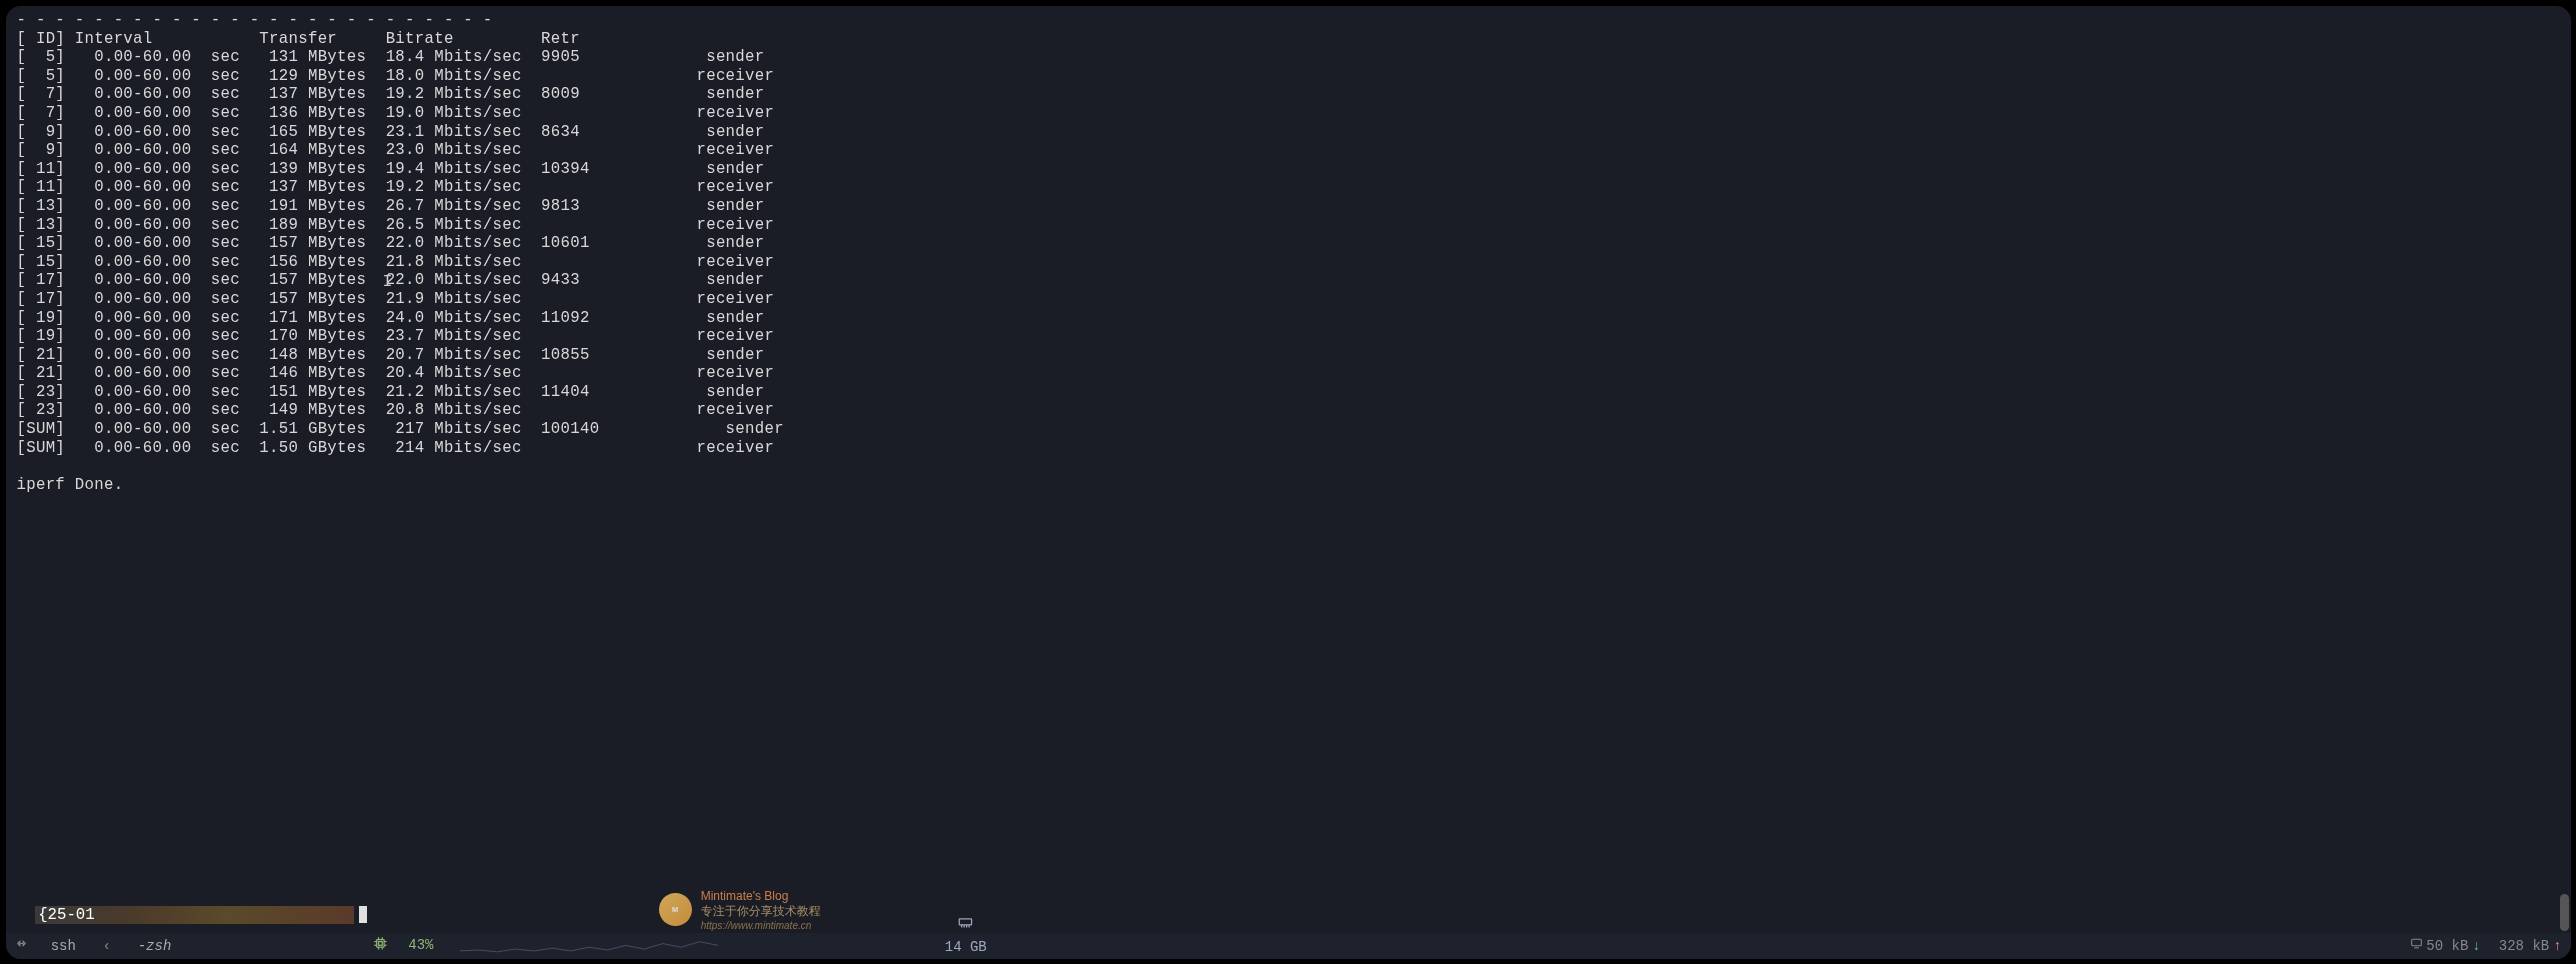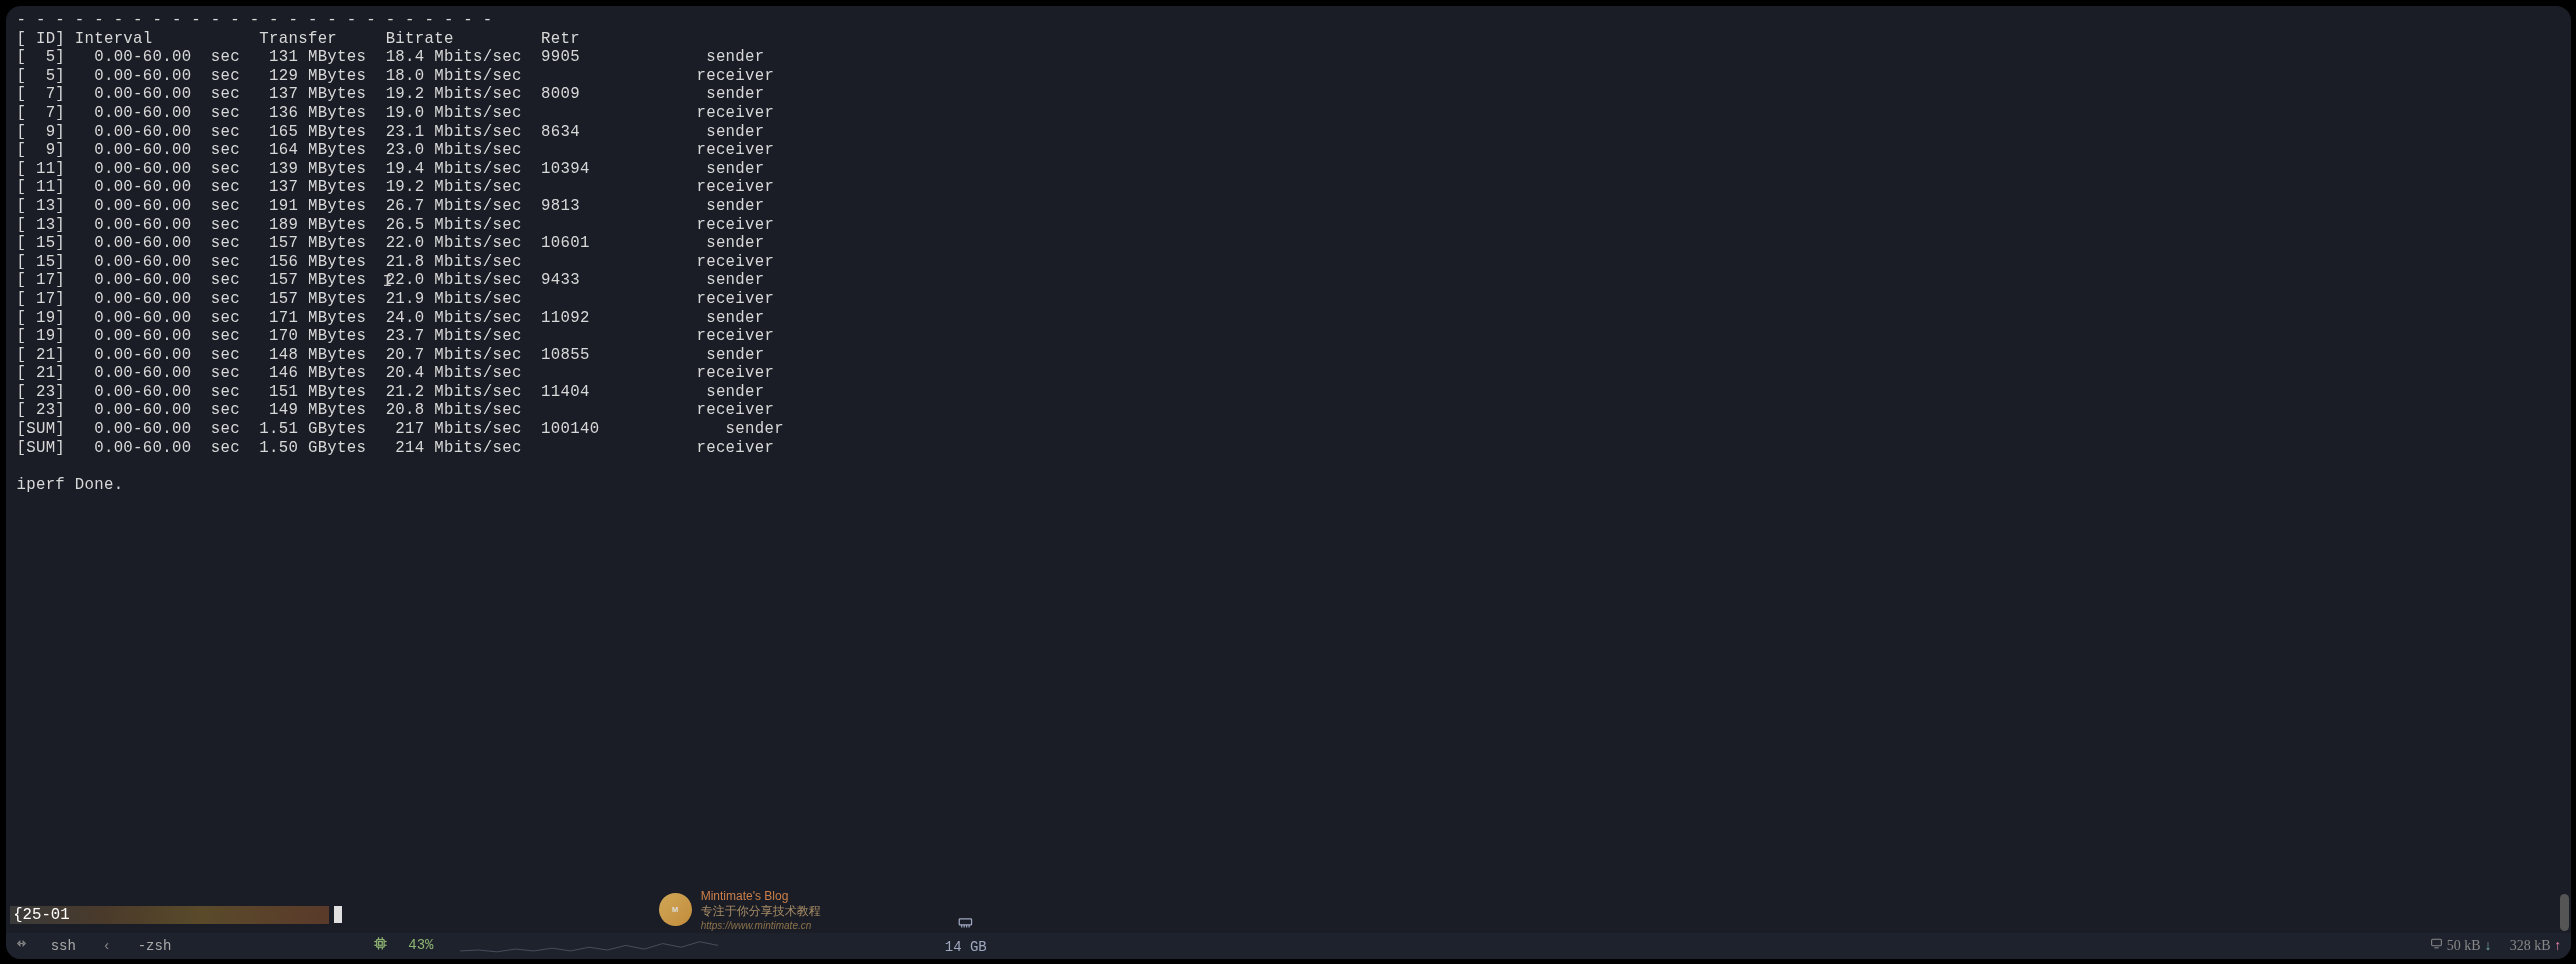--- a/index.html
+++ b/index.html
@@ -32,21 +32,21 @@
       font-size: 15.7px;
       line-height: 18.6px;
       letter-spacing: 0.3px;
       color: #d8d8d8;
     }
     .prompt-line {
       display: flex;
       align-items: center;
       position: absolute;
       bottom: 35px;
-      left: 4px;
+      left: 29px;
     }
     .prompt-text {
       background: linear-gradient(90deg, #3a3a3a 0%, #4a3a2a 30%, #5a4a2a 60%, #5a3a2a 100%);
       padding: 0 3.7px;
       color: #ffffff;
       min-width: 319px;
       display: inline-block;
     }
     .cursor-block {
       background: #e0e0e0;
@@ -79,20 +79,21 @@
     }
     .status-ssh {
       color: #aaa;
     }
     .status-dot {
       color: #888;
       margin: 0 3.7px;
     }
     .status-zsh {
       color: #aaa;
+      font-style: italic;
     }
     .status-cpu {
       position: absolute;
       left: 367px;
       display: flex;
       align-items: center;
       gap: 21px;
     }
     .cpu-icon {
       color: #8fb573;
@@ -136,21 +137,20 @@
       height: 7.4px;
       background: linear-gradient(180deg, #3a4050 0%, #2a3040 100%);
       opacity: 0.5;
     }
     .status-net {
       position: absolute;
       right: 9.2px;
       display: flex;
       align-items: center;
       gap: 18.4px;
-      font-family: Liberation Serif, serif;
     }
     .net-down, .net-up {
       display: flex;
       align-items: center;
       gap: 3.7px;
     }
     .net-down-icon {
       color: #888;
       font-size: 12px;
     }

